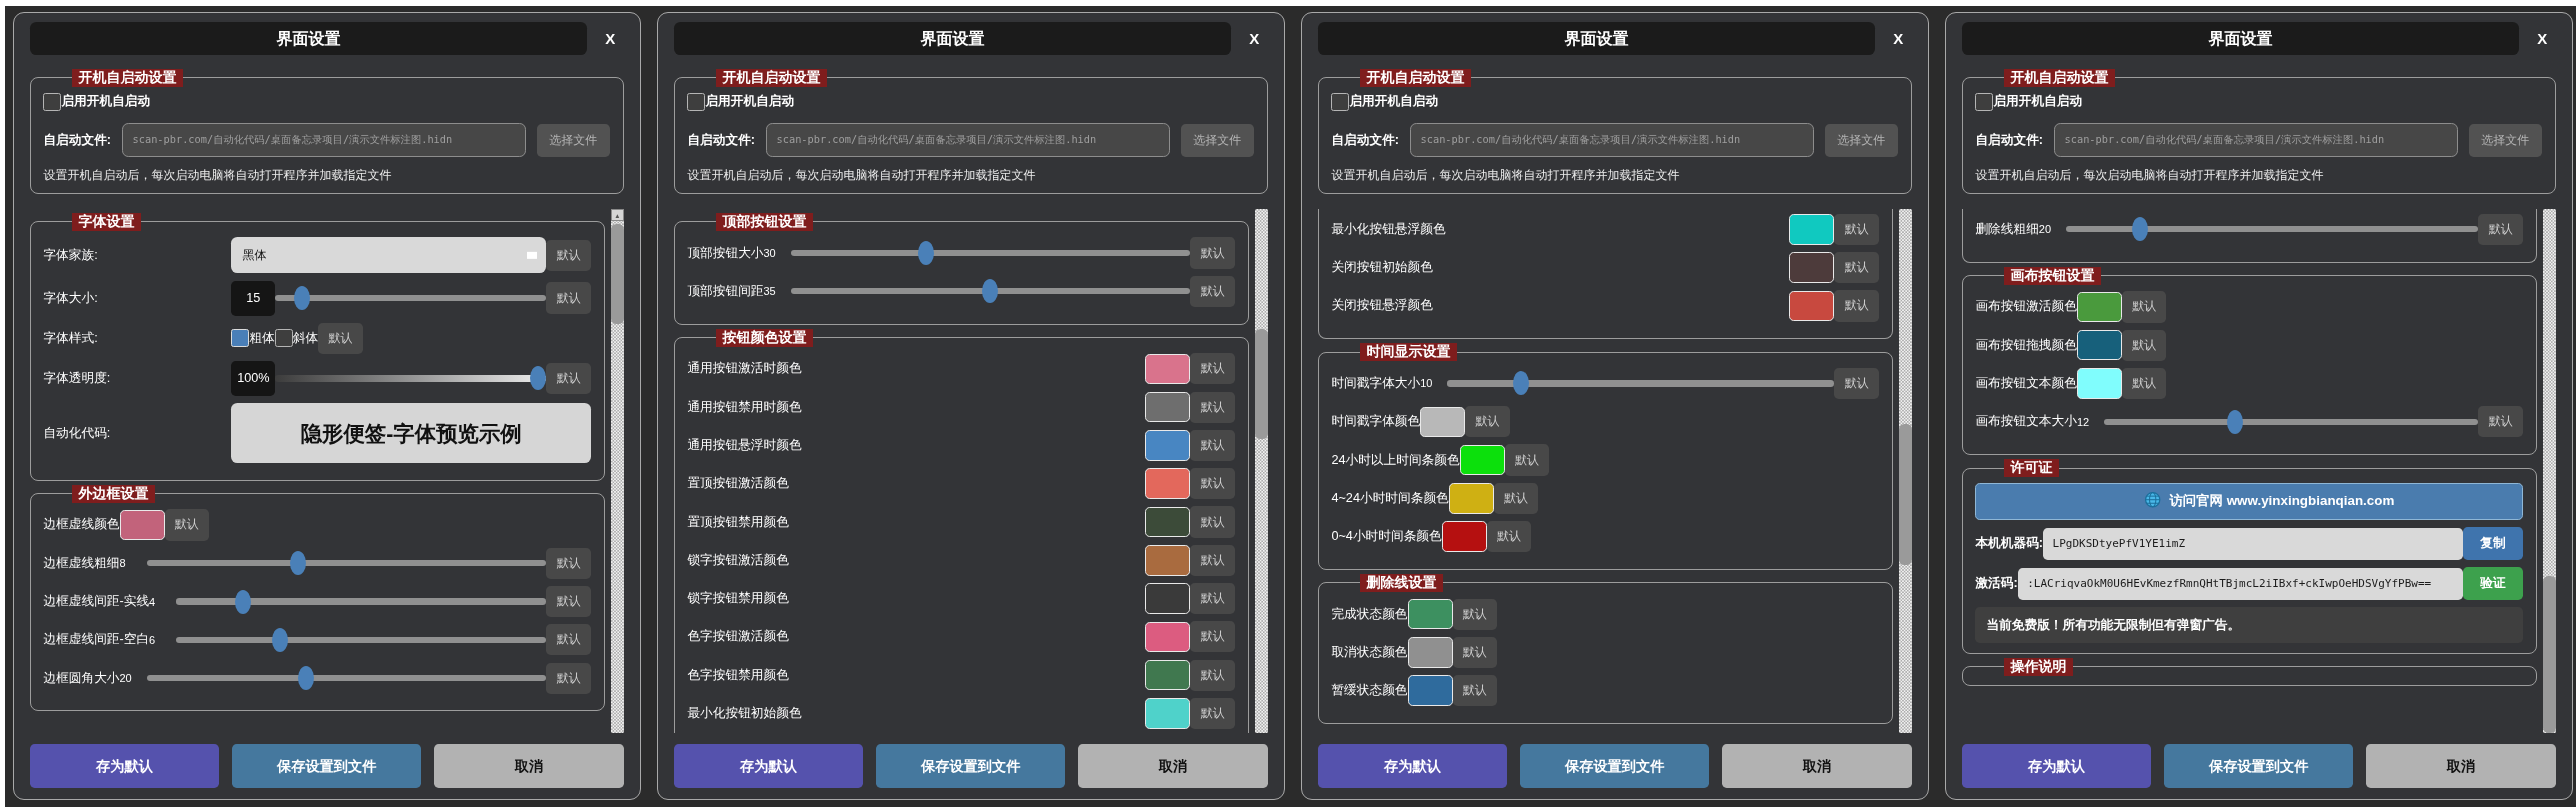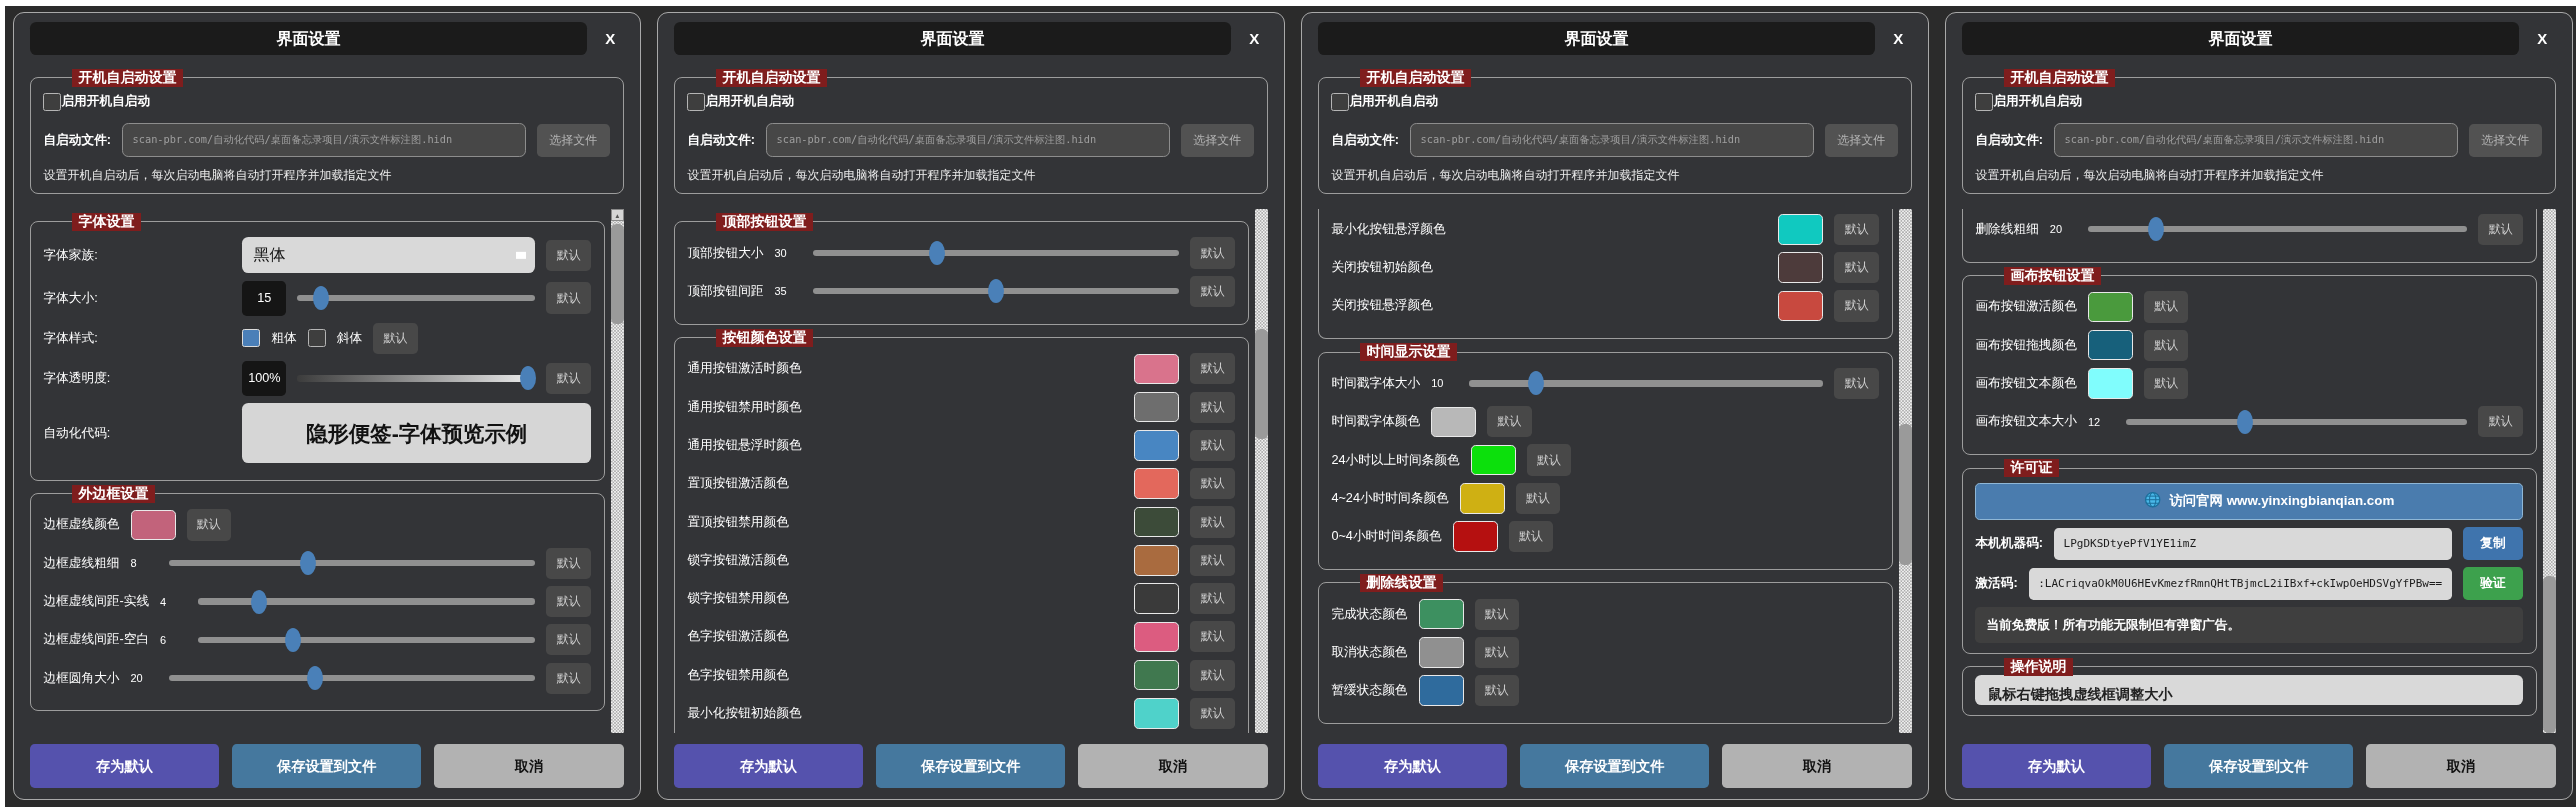--- a/index.html
+++ b/index.html
@@ -27,33 +27,33 @@
   .choose-btn{height:33px;padding:0 12.7px;background:#525252;border-radius:4.7px;color:#b3b3b3;font-size:12px;
               display:flex;align-items:center;flex:0 0 auto;}
   .note{color:#ececec;font-size:12px;margin-top:9.5px;}
   .scroll-wrap{flex:1;display:flex;margin-top:14.2px;min-height:0;}
   .scroll-content{flex:1;overflow:hidden;min-width:0;}
   .scrollbar{flex:0 0 12.7px;margin-left:6.3px;position:relative;border-radius:1.6px;
              background:repeating-conic-gradient(#f2f2f2 0 25%, #adadad 0 50%) 0 0/3.2px 3.2px;}
   .sb-thumb{position:absolute;left:0;width:100%;background:#9a9a9a;border-radius:5.5px;}
   .sb-arrow{position:absolute;top:0;left:0;width:100%;height:12.7px;background:#d6d6d6;border:0.8px solid #8a8a8a;
             box-sizing:border-box;color:#555;font-size:6.3px;line-height:11px;text-align:center;}
-  .row{display:flex;align-items:center;gap:11px;margin:7.1px 0;min-height:30px;}
+  .row{display:flex;align-items:center;margin:7.1px 0;min-height:30px;}
   .lead{flex:0 0 188px;}
   .val{color:#fff;font-size:11px;min-width:27px;}
   .valbox{background:#151515;color:#fff;border-radius:4.7px;min-width:44px;height:35px;display:flex;
           align-items:center;justify-content:center;font-size:12.7px;flex:0 0 auto;padding:0 4.7px;box-sizing:border-box;}
   .slider{flex:1;height:6.3px;background:#909090;border-radius:3.2px;position:relative;min-width:47px;}
   .slider.grad{background:linear-gradient(to right,#3c3c3c,#ececec);}
   .sthumb{position:absolute;top:50%;transform:translate(-50%,-50%);width:16px;height:24px;background:#4a80b8;border-radius:50%;}
   .defbtn{flex:0 0 auto;background:#484848;color:#cfcfcf;border-radius:4.7px;padding:7.1px 10.3px;font-size:12px;}
   .swatch{width:43px;height:28.5px;border:1.6px solid #e9e9e9;border-radius:4.7px;flex:0 0 auto;}
   .spacer{flex:1;}
   .dropdown{flex:1;height:36px;background:#d9d9d9;border-radius:6.3px;display:flex;align-items:center;
-            padding:0 11px;color:#141414;font-size:16px;position:relative;}
+            padding:0 11px;color:#141414;font-size:12px;position:relative;}
   .dd-caret{position:absolute;right:9.5px;top:50%;transform:translateY(-50%);width:10.3px;height:6.3px;background:#fff;}
   .preview{flex:1;height:60px;background:#d6d6d6;border-radius:6.3px;display:flex;align-items:center;
            justify-content:center;color:#111;font-weight:bold;font-size:21.4px;}
   .webbtn{height:35px;background:#4a7cae;border:1.6px solid #8fb7d6;border-radius:4.7px;display:flex;align-items:center;
           justify-content:center;gap:8px;color:#fff;font-weight:bold;font-size:13.4px;margin:6.3px 0 1.6px;padding-left:40px;}
   .lightinput{flex:1;height:32px;background:#d9d9d9;border-radius:4.7px;display:flex;align-items:center;
               padding:0 9.5px;color:#1c1c1c;font-family:"DejaVu Sans Mono",monospace;font-size:11px;
               overflow:hidden;white-space:nowrap;}
   .actbtn{flex:0 0 60px;height:33px;border-radius:4.7px;color:#fff;font-weight:bold;font-size:12.7px;
           display:flex;align-items:center;justify-content:center;}
@@ -492,21 +492,20 @@
               </div>
               <div class="row">
                 <div class="blabel">激活码:</div>
                 <div class="lightinput">:LACriqvaOkM0U6HEvKmezfRmnQHtTBjmcL2iIBxf+ckIwpOeHDSVgYfPBw==</div>
                 <div class="actbtn" style="background: rgb(61, 161, 77);">验证</div>
               </div>
               <div class="notice">当前免费版！所有功能无限制但有弹窗广告。</div>
             </div>
             <div class="group">
               <div class="group-label">操作说明</div>
-              <div class="clipbox">鼠标右键拖拽虚线框调整大小</div>
             </div>
           </div>
         <div class="scrollbar">
             <div class="sb-thumb" style="top: 70%; height: 30%;"></div>
           </div>
       </div>
       <div class="footer">
         <div class="fbtn save-default">存为默认</div>
         <div class="fbtn save-file">保存设置到文件</div>
         <div class="fbtn cancel">取消</div>

